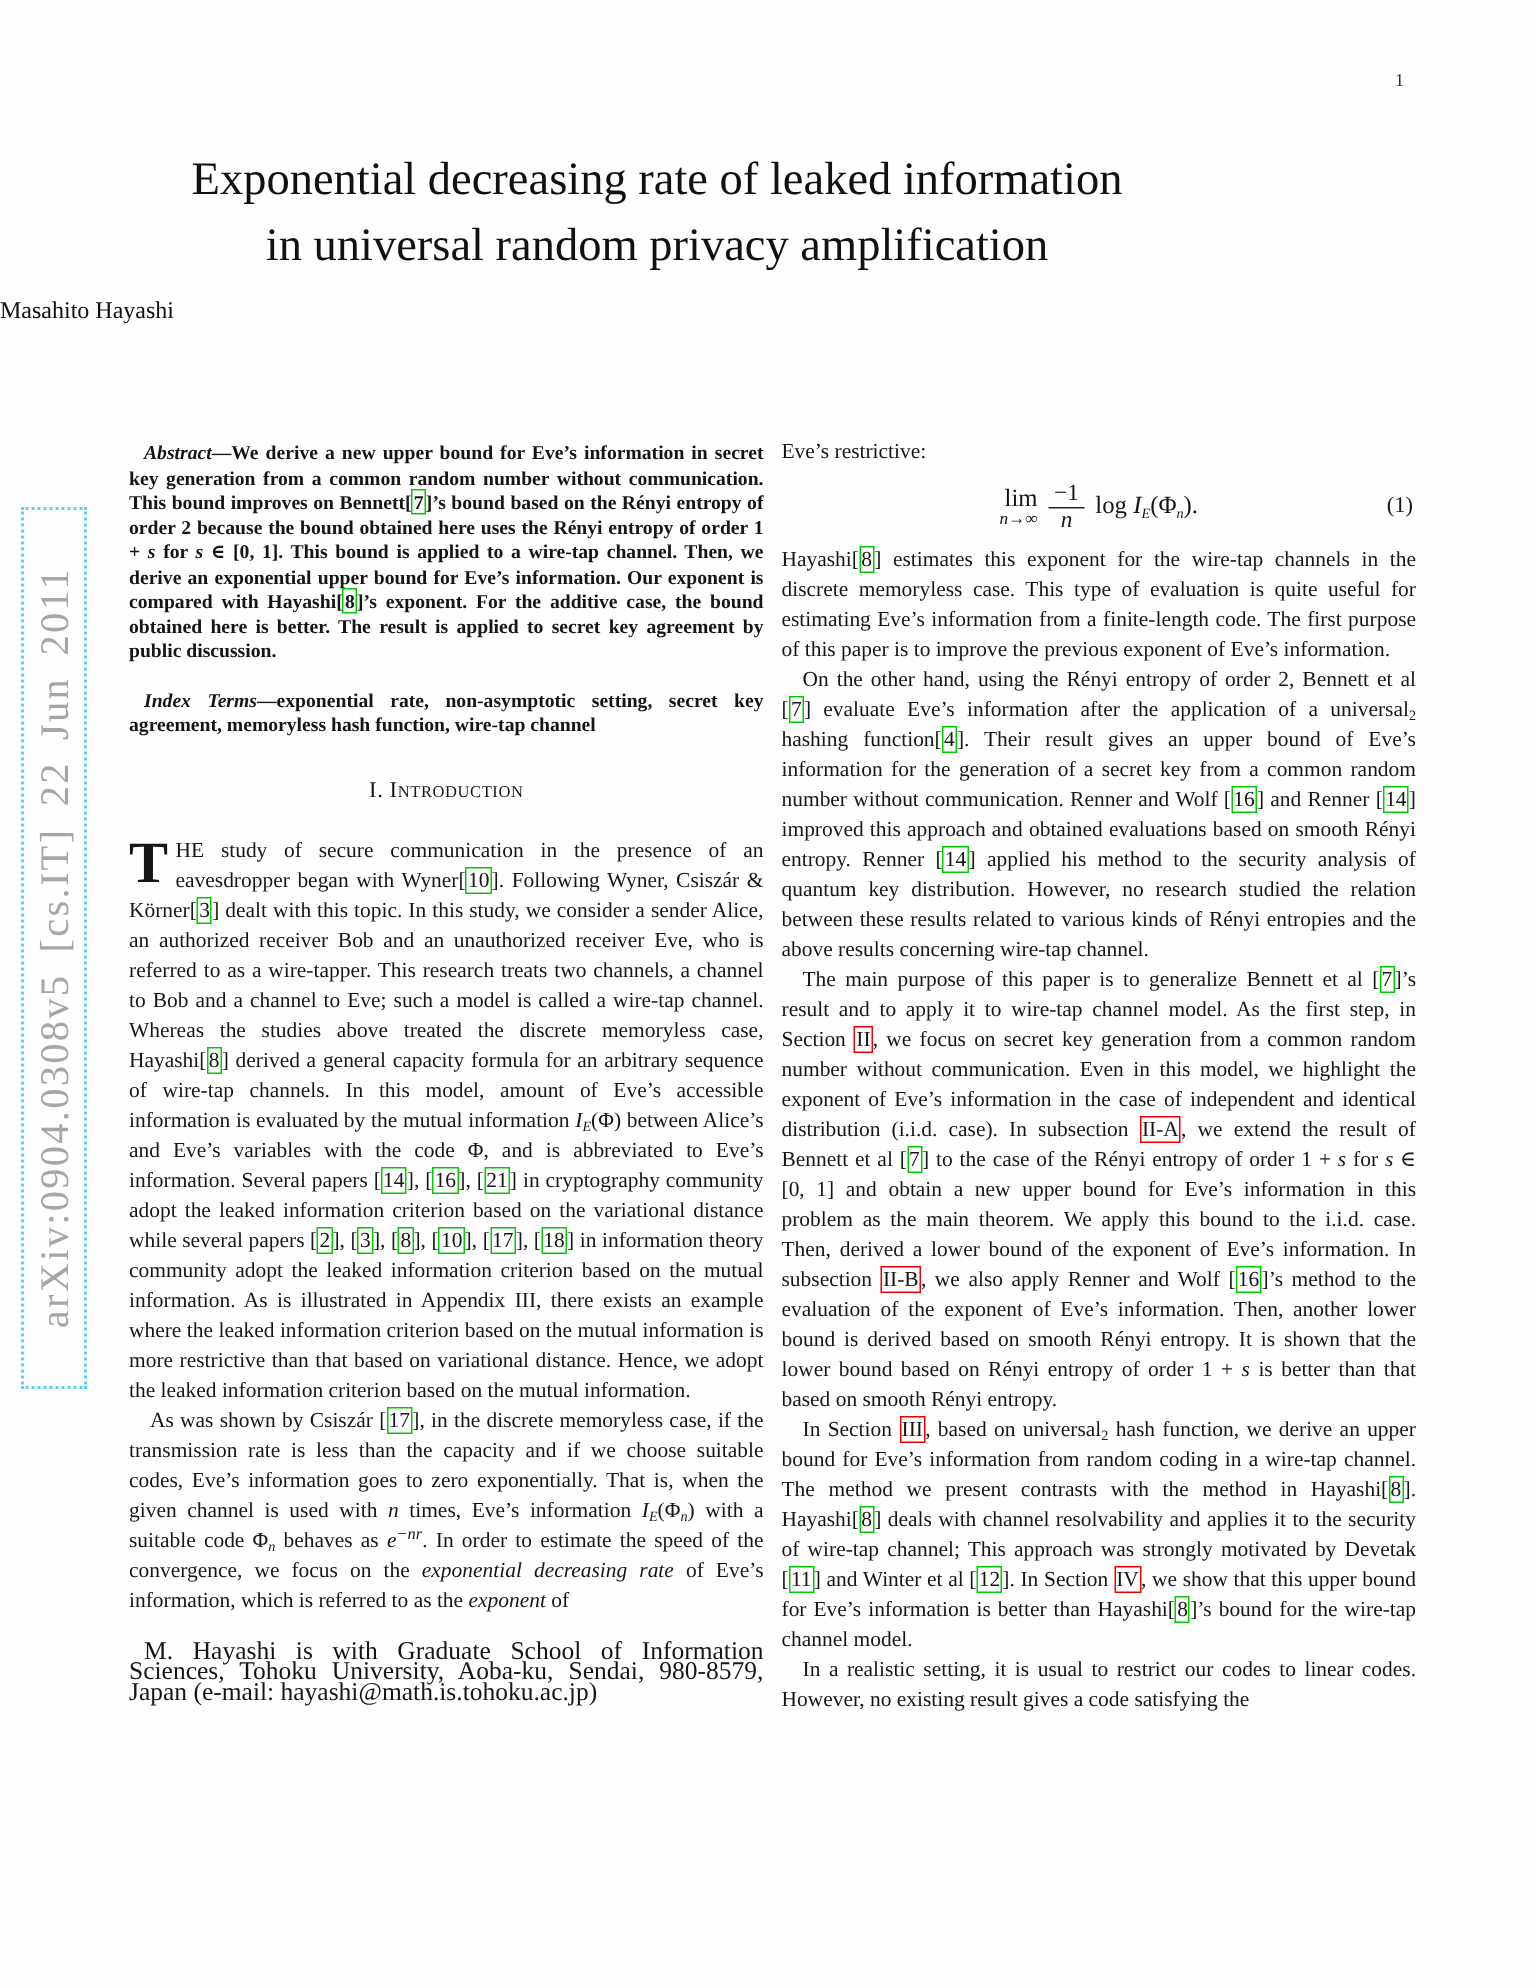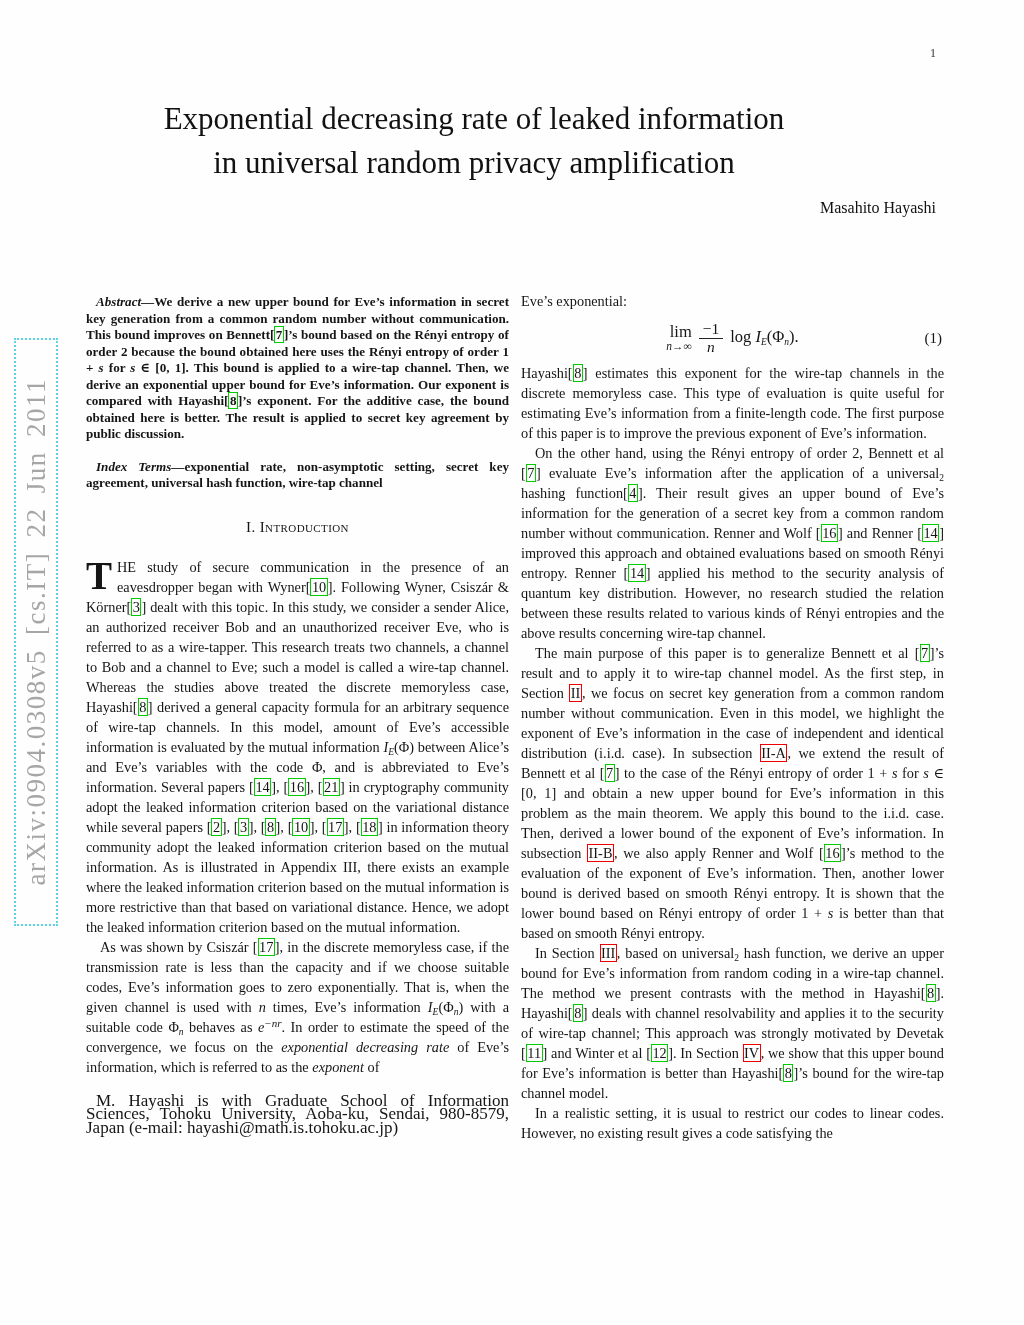--- a/index.html
+++ b/index.html
@@ -14,23 +14,23 @@
     position:absolute;left:14px;top:338px;width:44px;height:588px;
     border:2px dotted var(--stamp-border,#5ad4e6);
     display:flex;align-items:center;justify-content:center;box-sizing:border-box;
   }
   .arxiv-stamp-text{
     writing-mode:vertical-rl;transform:rotate(180deg);
     white-space:nowrap;font-size:27px;color:var(--stamp-text,#a6a6a6);
     letter-spacing:1.5px;word-spacing:6px;
   }
   
-  .title-block{position:absolute;left:0;top:97px;width:876px;text-align:center;padding-left:36px;}
+  .title-block{position:absolute;left:0;top:97px;width:876px;text-align:center;}
   .title-line{font-size:31px;line-height:44px;color:#111;}
-  .author{position:absolute;left:0;top:199px;width:924px;text-align:right;font-size:16px;color:#111;margin-left:12px;}
+  .author{position:absolute;left:0;top:199px;width:924px;text-align:left;font-size:16px;color:#111;}
   
   .col{position:absolute;top:294px;width:423px;}
   .col-left{left:86px;}
   .col-right{left:521px;top:291px;}
   p{margin:0;}
   .abstract,.idxterms{
     font-weight:bold;font-size:13.1px;line-height:16.5px;text-align:justify;text-indent:10px;
   }
   .idxterms{margin-top:16px;}
   .lead-italic{font-style:italic;}
@@ -83,33 +83,33 @@
   <div class="title-block">
     <div class="title-line">Exponential decreasing rate of leaked information</div>
     <div class="title-line">in universal random privacy amplification</div>
   </div>
 
   <div class="author">Masahito Hayashi</div>
 
   <div class="col col-left">
     <p class="abstract"><span class="lead-italic">Abstract</span><span>—We derive a new upper bound for Eve’s information in secret key generation from a common random number without communication. This bound improves on Bennett[<span class="cbox">7</span>]’s bound based on the Rényi entropy of order 2 because the bound obtained here uses the Rényi entropy of order 1 + <span class="math">s</span> for <span class="math">s</span> ∈ [0, 1]. This bound is applied to a wire-tap channel. Then, we derive an exponential upper bound for Eve’s information. Our exponent is compared with Hayashi[<span class="cbox">8</span>]’s exponent. For the additive case, the bound obtained here is better. The result is applied to secret key agreement by public discussion.</span></p>
 
-    <p class="idxterms"><span class="lead-italic">Index Terms</span><span>—exponential rate, non-asymptotic setting, secret key agreement, universal hash function, wire-tap channel</span></p>
+    <p class="idxterms"><span class="lead-italic">Index Terms</span><span>—exponential rate, non-asymptotic setting, secret key agreement, memoryless hash function, wire-tap channel</span></p>
 
     <h2 class="sec-heading">I. Introduction</h2>
 
     <p class="body-par intro-first"><span class="dropcap">T</span><span>HE study of secure communication in the presence of an eavesdropper began with Wyner[<span class="cbox">10</span>]. Following Wyner, Csiszár &amp; Körner[<span class="cbox">3</span>] dealt with this topic. In this study, we consider a sender Alice, an authorized receiver Bob and an unauthorized receiver Eve, who is referred to as a wire-tapper. This research treats two channels, a channel to Bob and a channel to Eve; such a model is called a wire-tap channel. Whereas the studies above treated the discrete memoryless case, Hayashi[<span class="cbox">8</span>] derived a general capacity formula for an arbitrary sequence of wire-tap channels. In this model, amount of Eve’s accessible information is evaluated by the mutual information <span class="math">I</span><sub>E</sub>(Φ) between Alice’s and Eve’s variables with the code Φ, and is abbreviated to Eve’s information. Several papers [<span class="cbox">14</span>], [<span class="cbox">16</span>], [<span class="cbox">21</span>] in cryptography community adopt the leaked information criterion based on the variational distance while several papers [<span class="cbox">2</span>], [<span class="cbox">3</span>], [<span class="cbox">8</span>], [<span class="cbox">10</span>], [<span class="cbox">17</span>], [<span class="cbox">18</span>] in information theory community adopt the leaked information criterion based on the mutual information. As is illustrated in Appendix III, there exists an example where the leaked information criterion based on the mutual information is more restrictive than that based on variational distance. Hence, we adopt the leaked information criterion based on the mutual information.</span></p>
 
     <p class="body-par indent">As was shown by Csiszár [<span class="cbox">17</span>], in the discrete memoryless case, if the transmission rate is less than the capacity and if we choose suitable codes, Eve’s information goes to zero exponentially. That is, when the given channel is used with <span class="math">n</span> times, Eve’s information <span class="math">I</span><sub>E</sub>(Φ<sub>n</sub>) with a suitable code Φ<sub>n</sub> behaves as <span class="math">e</span><sup>−nr</sup>. In order to estimate the speed of the convergence, we focus on the <i>exponential decreasing rate</i> of Eve’s information, which is referred to as the <i>exponent</i> of</p>
 
     <p class="footnote">M. Hayashi is with Graduate School of Information Sciences, Tohoku University, Aoba-ku, Sendai, 980-8579, Japan (e-mail: hayashi@math.is.tohoku.ac.jp)</p>
   </div>
 
   <div class="col col-right">
-    <p class="body-par">Eve’s exponential:</p>
+    <p class="body-par">Eve’s restrictive:</p>
 
     <div class="eq-row">
       <span class="lim-col">
         <span class="lim-word">lim</span>
         <span class="lim-sub">n→∞</span>
       </span>
       <span class="frac">
         <span class="frac-num">−1</span>
         <span class="frac-den">n</span>
       </span>

